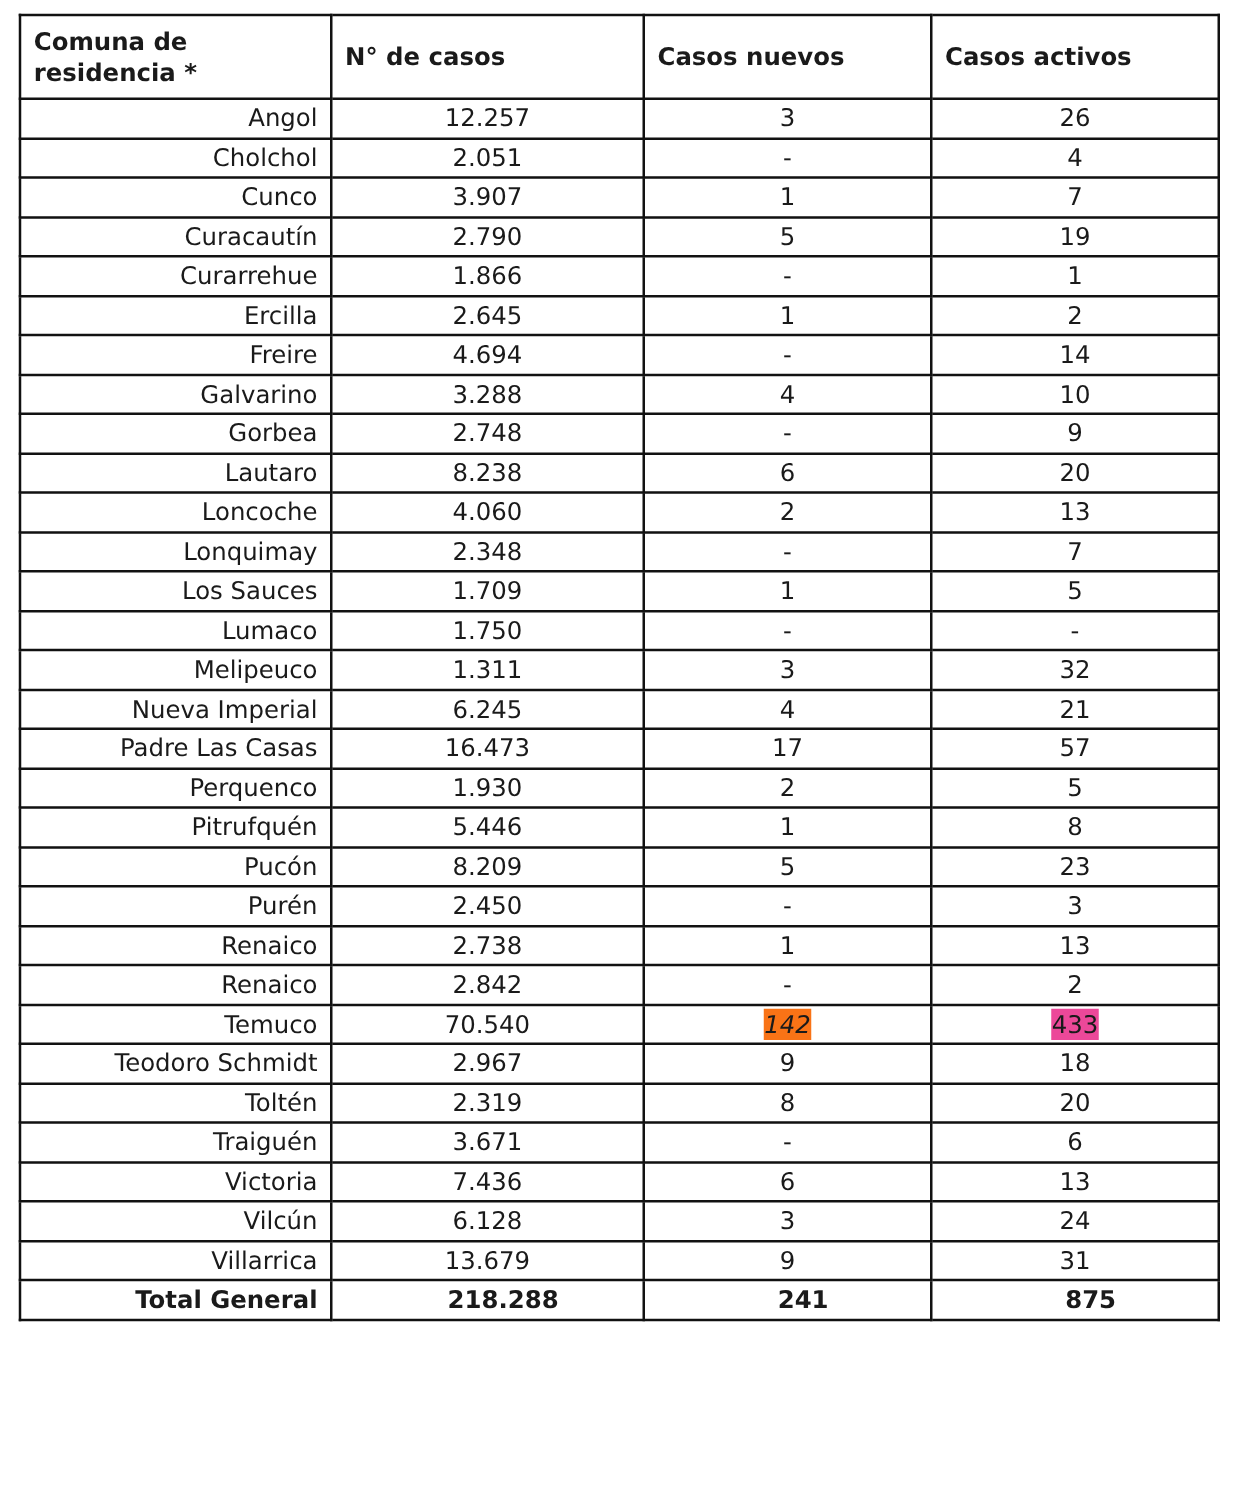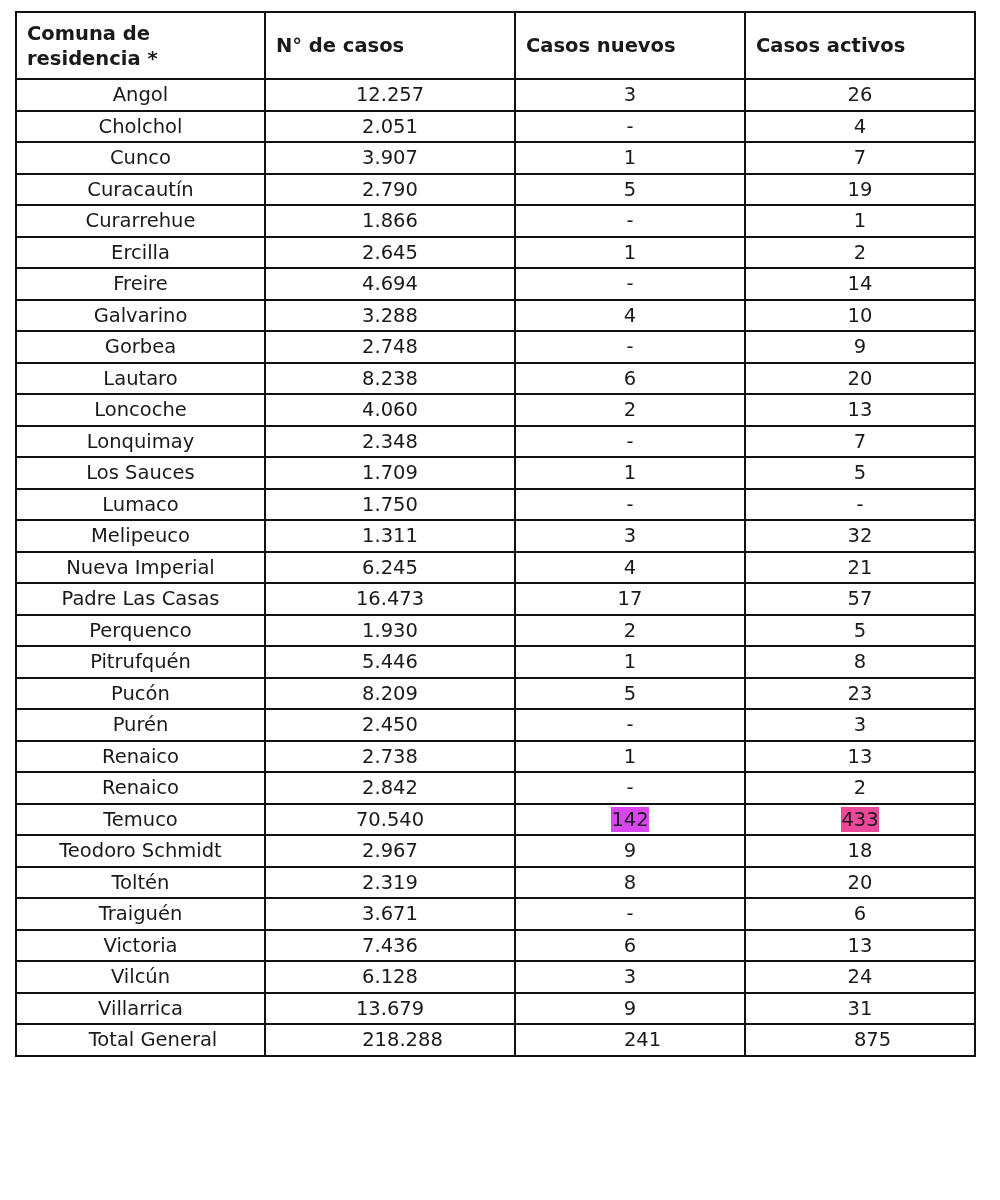--- a/index.html
+++ b/index.html
@@ -48,24 +48,24 @@
       white-space: normal;
       line-height: 1.25;
       padding-top: 2px;
     }
     table.cases td {
       height: 29.5px;
       text-align: center;
       vertical-align: middle;
     }
     table.cases td.name {
-      text-align: center;
+      text-align: right;
     }
     table.cases tr.total td {
-      font-weight: normal;
+      font-weight: bold;
       padding-left: 35px;
     }
     .hl {
       background: #ffff00;
       padding: 1px 0;
     }
   </style>
 </head>
 <body>
 
@@ -220,21 +220,21 @@
         </tr>
         <tr>
           <td class="name">Renaico</td>
           <td>2.842</td>
           <td>-</td>
           <td>2</td>
         </tr>
         <tr>
           <td class="name">Temuco</td>
           <td>70.540</td>
-          <td><span class="hl" style="background: #d946ef;">142</span></td>
+          <td><span class="hl" style="background: #f97316; font-style: italic;">142</span></td>
           <td><span class="hl" style="background: #ec4899;">433</span></td>
         </tr>
         <tr>
           <td class="name">Teodoro Schmidt</td>
           <td>2.967</td>
           <td>9</td>
           <td>18</td>
         </tr>
         <tr>
           <td class="name">Toltén</td>

